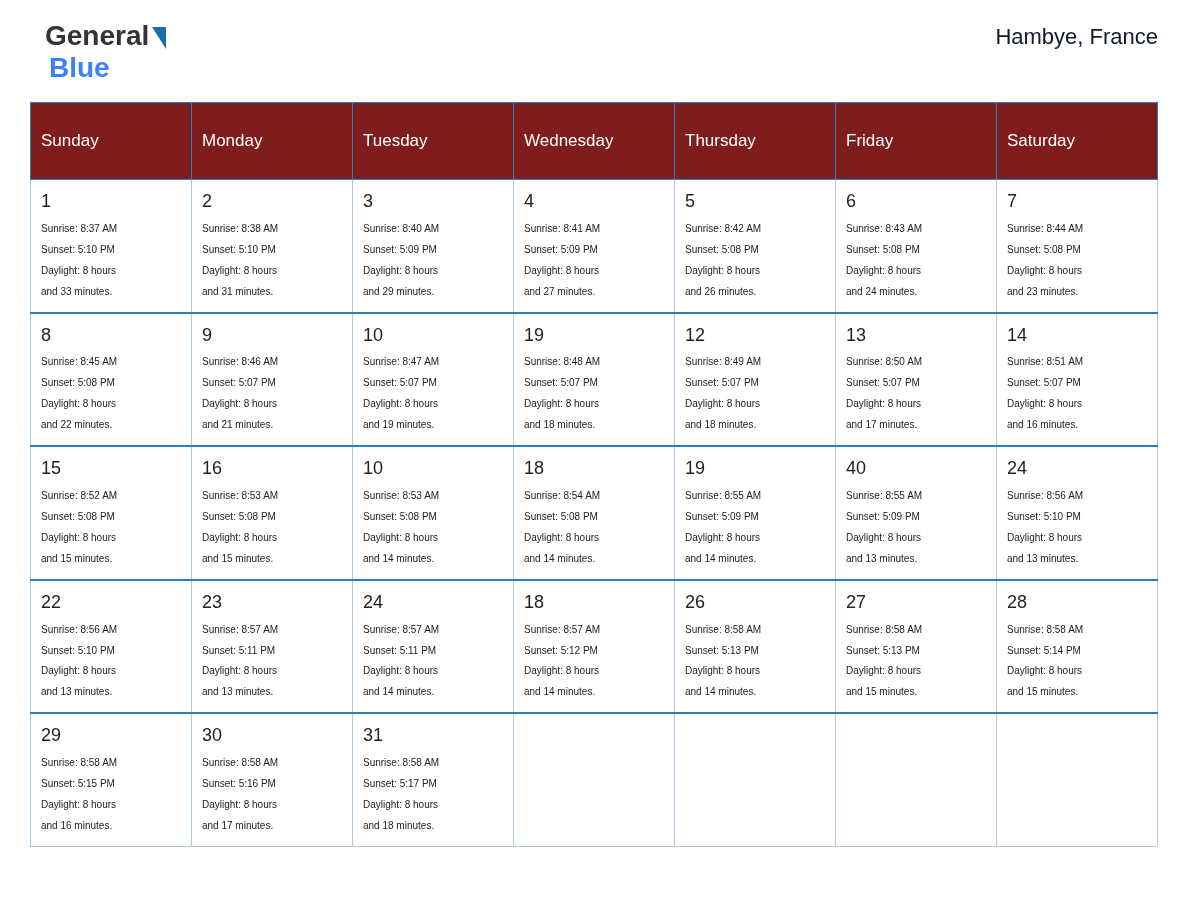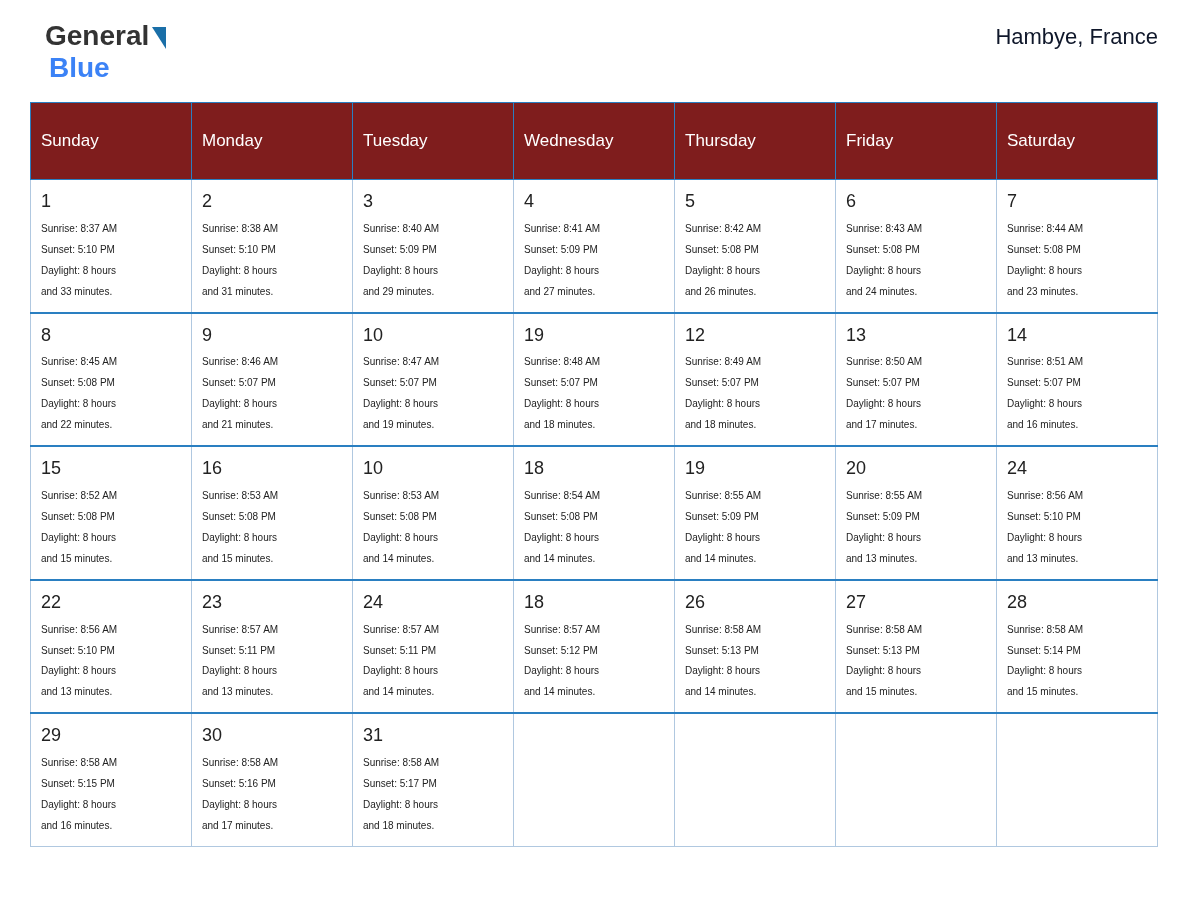--- a/index.html
+++ b/index.html
@@ -166,21 +166,21 @@
         <td><span class="day-num">15</span>
 <span class="day-info">Sunrise: 8:52 AM<br>Sunset: 5:08 PM<br>Daylight: 8 hours<br>and 15 minutes.</span></td>
         <td><span class="day-num">16</span>
 <span class="day-info">Sunrise: 8:53 AM<br>Sunset: 5:08 PM<br>Daylight: 8 hours<br>and 15 minutes.</span></td>
         <td><span class="day-num">10</span>
 <span class="day-info">Sunrise: 8:53 AM<br>Sunset: 5:08 PM<br>Daylight: 8 hours<br>and 14 minutes.</span></td>
         <td><span class="day-num">18</span>
 <span class="day-info">Sunrise: 8:54 AM<br>Sunset: 5:08 PM<br>Daylight: 8 hours<br>and 14 minutes.</span></td>
         <td><span class="day-num">19</span>
 <span class="day-info">Sunrise: 8:55 AM<br>Sunset: 5:09 PM<br>Daylight: 8 hours<br>and 14 minutes.</span></td>
-        <td><span class="day-num">20</span>
+        <td><span class="day-num">40</span>
 <span class="day-info">Sunrise: 8:55 AM<br>Sunset: 5:09 PM<br>Daylight: 8 hours<br>and 13 minutes.</span></td>
         <td><span class="day-num">24</span>
 <span class="day-info">Sunrise: 8:56 AM<br>Sunset: 5:10 PM<br>Daylight: 8 hours<br>and 13 minutes.</span></td>
       </tr>
       <tr>
         <td><span class="day-num">22</span>
 <span class="day-info">Sunrise: 8:56 AM<br>Sunset: 5:10 PM<br>Daylight: 8 hours<br>and 13 minutes.</span></td>
         <td><span class="day-num">23</span>
 <span class="day-info">Sunrise: 8:57 AM<br>Sunset: 5:11 PM<br>Daylight: 8 hours<br>and 13 minutes.</span></td>
         <td><span class="day-num">24</span>

